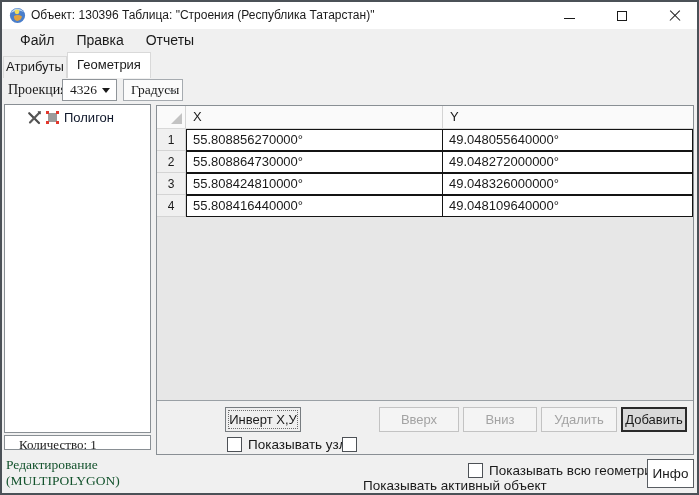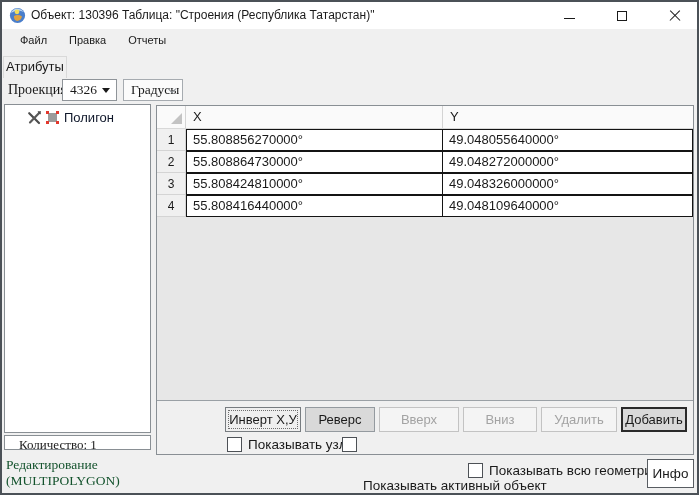--- a/index.html
+++ b/index.html
@@ -15,21 +15,21 @@
   .title-text{position:absolute;left:29px;top:0;height:27px;line-height:27px;font-size:12px;white-space:nowrap;}
   .win-btn{position:absolute;top:0;width:36px;height:27px;display:flex;align-items:center;justify-content:center;}
   .wb-min{left:549px;}  .wb-max{left:602px;}  .wb-close{left:655px;}
   .glyph-min{width:11px;height:0;border-top:1.4px solid #1a1a1a;margin-top:6px;}
   .glyph-max{width:10px;height:10px;border:1.4px solid #1a1a1a;}
   .glyph-close{position:relative;width:12px;height:12px;}
   .glyph-close::before,.glyph-close::after{content:"";position:absolute;left:-1px;top:5px;width:14px;height:1.4px;background:#1a1a1a;}
   .glyph-close::before{transform:rotate(45deg);} .glyph-close::after{transform:rotate(-45deg);}
   
   .menubar{position:absolute;left:0;top:27px;width:695px;height:23px;display:flex;align-items:center;padding-left:8px;background:#f0f0f0;}
-  .menu-item{font-size:11px;padding:3px 10px 4px 10px;margin-right:2px;}
+  .menu-item{font-size:14px;padding:3px 10px 4px 10px;margin-right:2px;}
   
   .tabbar{position:absolute;left:0;top:50px;width:695px;height:26px;}
   .tab{position:absolute;font-size:13px;text-align:center;border:1px solid #d9d9d9;}
   .tab-inactive{left:1px;top:4px;width:64px;height:22px;line-height:20px;background:#f0f0f0;border-bottom:none;}
   .tab-active{left:65px;top:0;width:84px;height:26px;line-height:24px;background:#ffffff;border-bottom:none;z-index:2;}
   
   .proj-row{position:absolute;left:0;top:76px;width:695px;height:24px;}
   .proj-label{position:absolute;left:6px;top:0;height:24px;line-height:24px;font-family:"Liberation Serif",serif;font-size:14px;}
   .combo{position:absolute;top:1px;height:22px;background:#ffffff;border:1px solid #8f9499;}
   .combo-epsg{left:60px;width:55px;}
@@ -101,20 +101,21 @@
   </div>
 
   <div class="menubar">
     <span class="menu-item">Файл</span>
     <span class="menu-item">Правка</span>
     <span class="menu-item">Отчеты</span>
   </div>
 
   <div class="tabbar">
     <div class="tab tab-inactive">Атрибуты</div>
+    <div class="tab tab-active">Геометрия</div>
   </div>
 
   <div class="proj-row">
     <span class="proj-label">Проекция:</span>
     <div class="combo combo-epsg">
       <span class="combo-text">4326</span>
       <span class="arrow-down"></span>
     </div>
     <div class="combo combo-units">
       <span class="combo-text">Градусы</span>
@@ -167,21 +168,20 @@
         <div class="cell cell-y">49.048326000000°</div>
       </div>
       <div class="trow" style="top:89px;">
         <div class="rownum">4</div>
         <div class="cell cell-x">55.808416440000°</div>
         <div class="cell cell-y">49.048109640000°</div>
       </div>
     </div>
 
     <div class="btn btn-focused b0">Инверт Х,У</div>
-    <div class="btn btn-normal  b1">Реверс</div>
     <div class="btn btn-disabled b2">Вверх</div>
     <div class="btn btn-disabled b3">Вниз</div>
     <div class="btn btn-disabled b4">Удалить</div>
     <div class="btn btn-default b5">Добавить</div>
 
     <div class="cb-box cb1-box"></div>
     <span class="cb-label cb1-label">Показывать узлы</span>
     <div class="cb-box cb2-box"></div>
     <span class="cb-label cb2-label">Показывать активный объект</span>
   </div>

